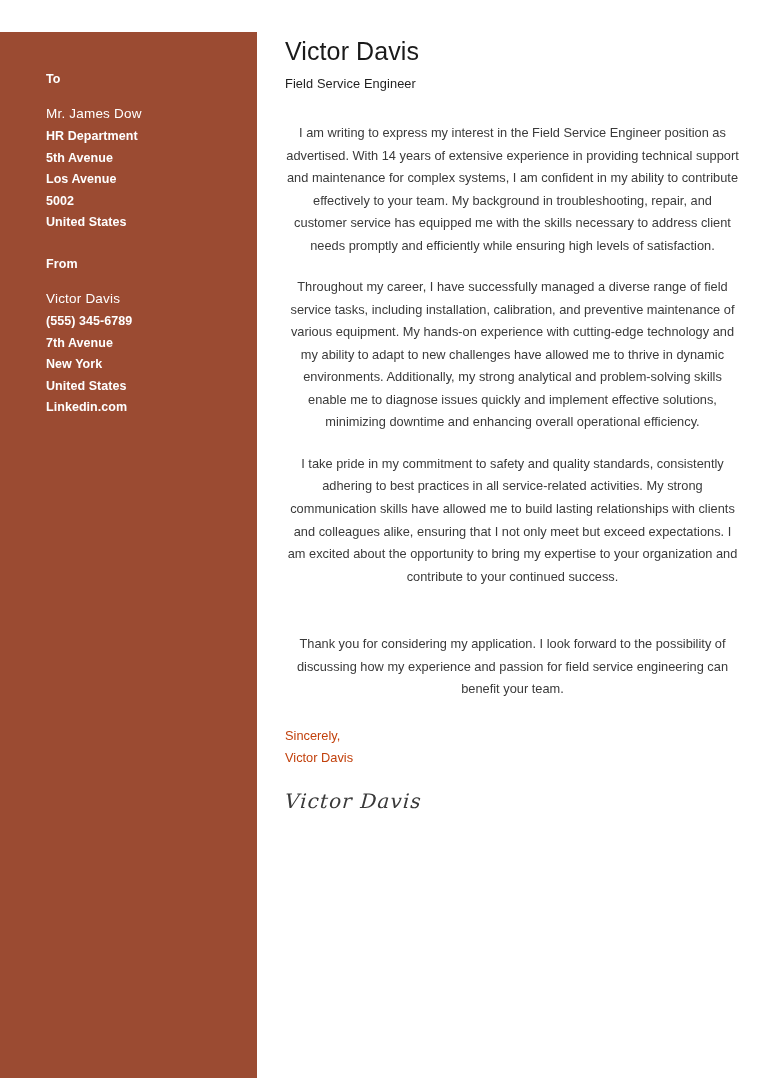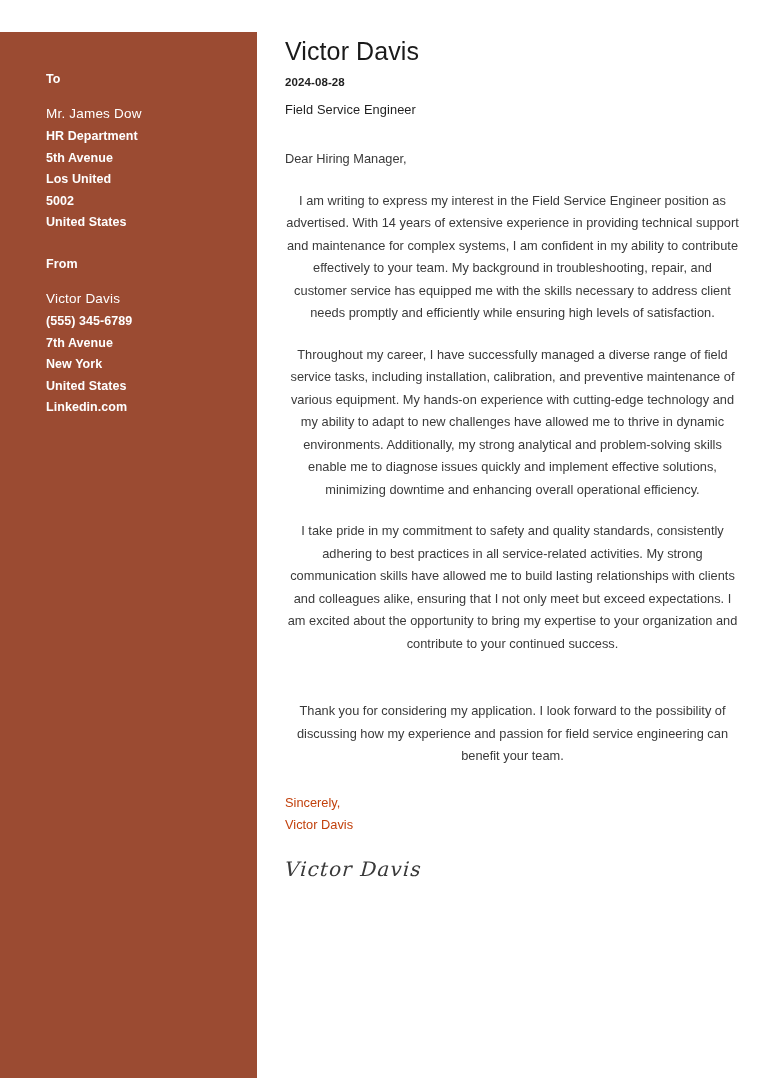--- a/index.html
+++ b/index.html
@@ -140,21 +140,21 @@
 
 <div class="page">
 
   <aside class="sidebar">
 
     <section class="side-section">
       <div class="side-heading">To</div>
       <div class="side-name">Mr. James Dow</div>
       <div class="side-line">HR Department</div>
       <div class="side-line">5th Avenue</div>
-      <div class="side-line">Los United</div>
+      <div class="side-line">Los Avenue</div>
       <div class="side-line">5002</div>
       <div class="side-line">United States</div>
     </section>
 
     <div class="side-gap"></div>
 
     <section class="side-section">
       <div class="side-heading">From</div>
       <div class="side-name">Victor Davis</div>
       <div class="side-line">(555) 345-6789</div>
@@ -163,25 +163,23 @@
       <div class="side-line">United States</div>
       <div class="side-line">Linkedin.com</div>
     </section>
 
   </aside>
 
   <main class="main">
 
     <h1 class="doc-name">Victor Davis</h1>
 
-    <div class="doc-date">2024-08-28</div>
 
     <div class="doc-role">Field Service Engineer</div>
 
-    <p class="salutation">Dear Hiring Manager,</p>
 
     <p class="body-para">I am writing to express my interest in the Field Service Engineer position as advertised. With 14 years of extensive experience in providing technical support and maintenance for complex systems, I am confident in my ability to contribute effectively to your team. My background in troubleshooting, repair, and customer service has equipped me with the skills necessary to address client needs promptly and efficiently while ensuring high levels of satisfaction.</p>
 
     <p class="body-para">Throughout my career, I have successfully managed a diverse range of field service tasks, including installation, calibration, and preventive maintenance of various equipment. My hands-on experience with cutting-edge technology and my ability to adapt to new challenges have allowed me to thrive in dynamic environments. Additionally, my strong analytical and problem-solving skills enable me to diagnose issues quickly and implement effective solutions, minimizing downtime and enhancing overall operational efficiency.</p>
 
     <p class="body-para">I take pride in my commitment to safety and quality standards, consistently adhering to best practices in all service-related activities. My strong communication skills have allowed me to build lasting relationships with clients and colleagues alike, ensuring that I not only meet but exceed expectations. I am excited about the opportunity to bring my expertise to your organization and contribute to your continued success.</p>
 
     <div class="para-spacer"></div>
 
     <p class="body-para">Thank you for considering my application. I look forward to the possibility of discussing how my experience and passion for field service engineering can benefit your team.</p>

